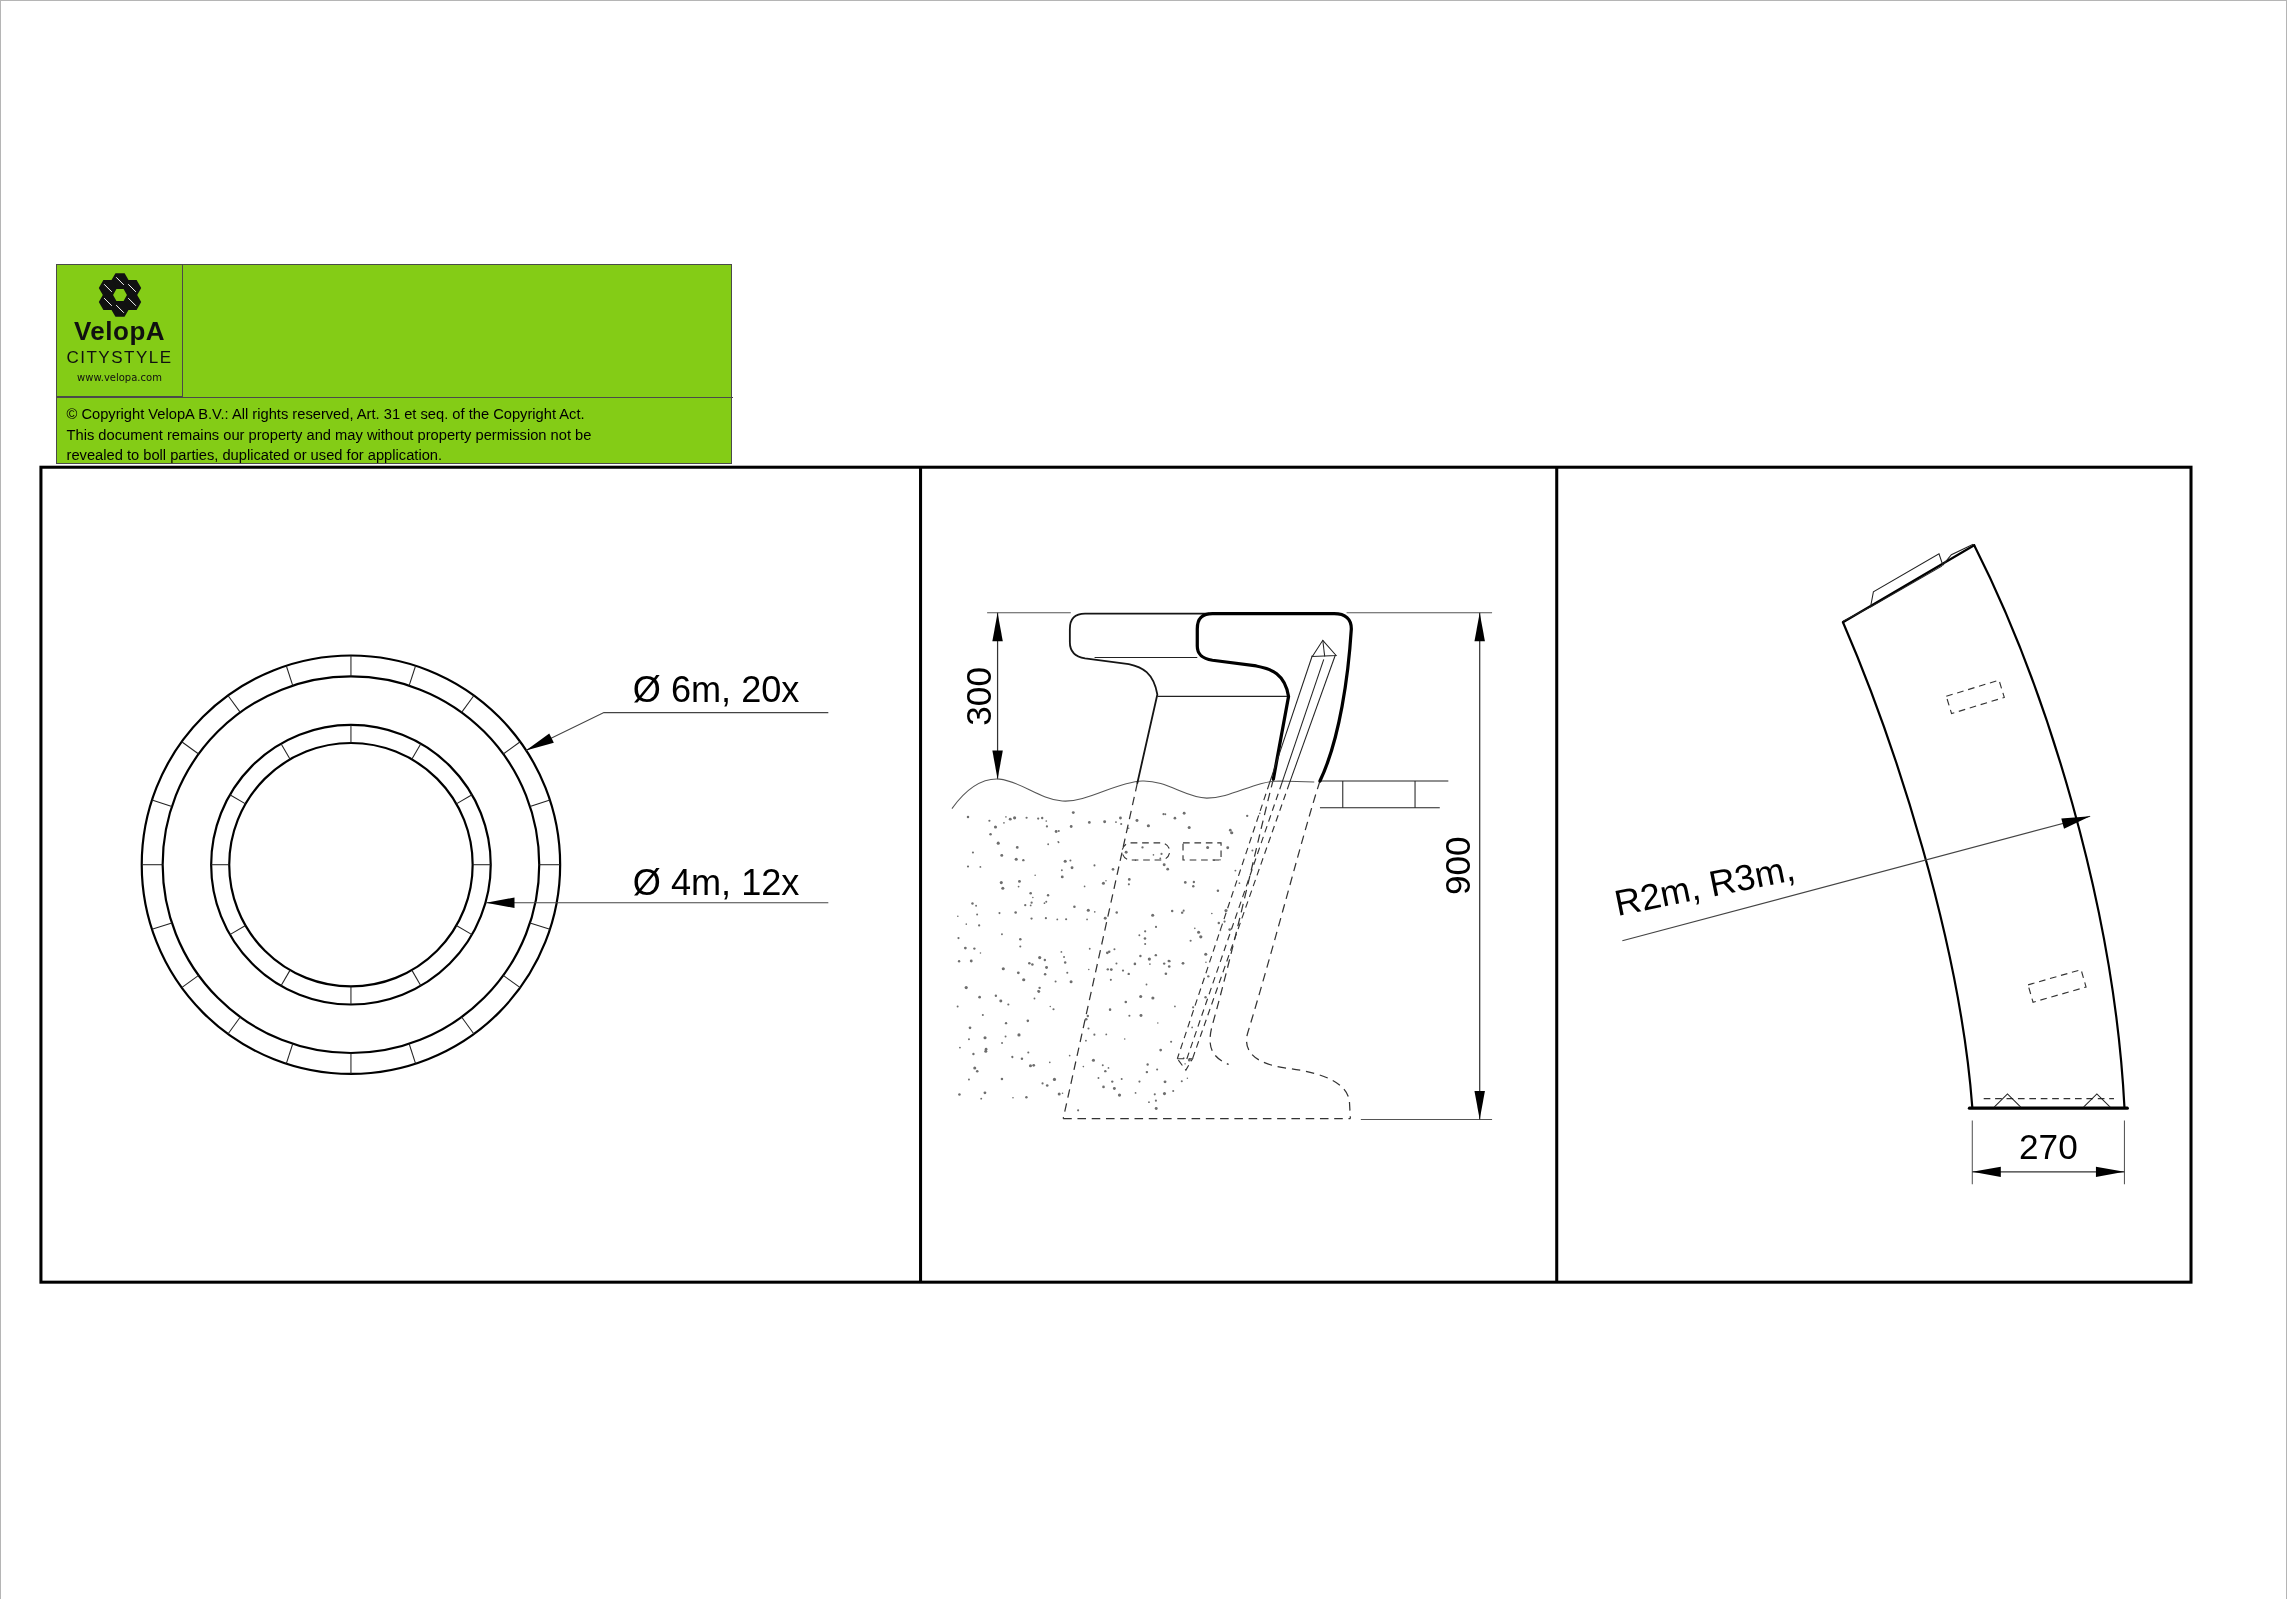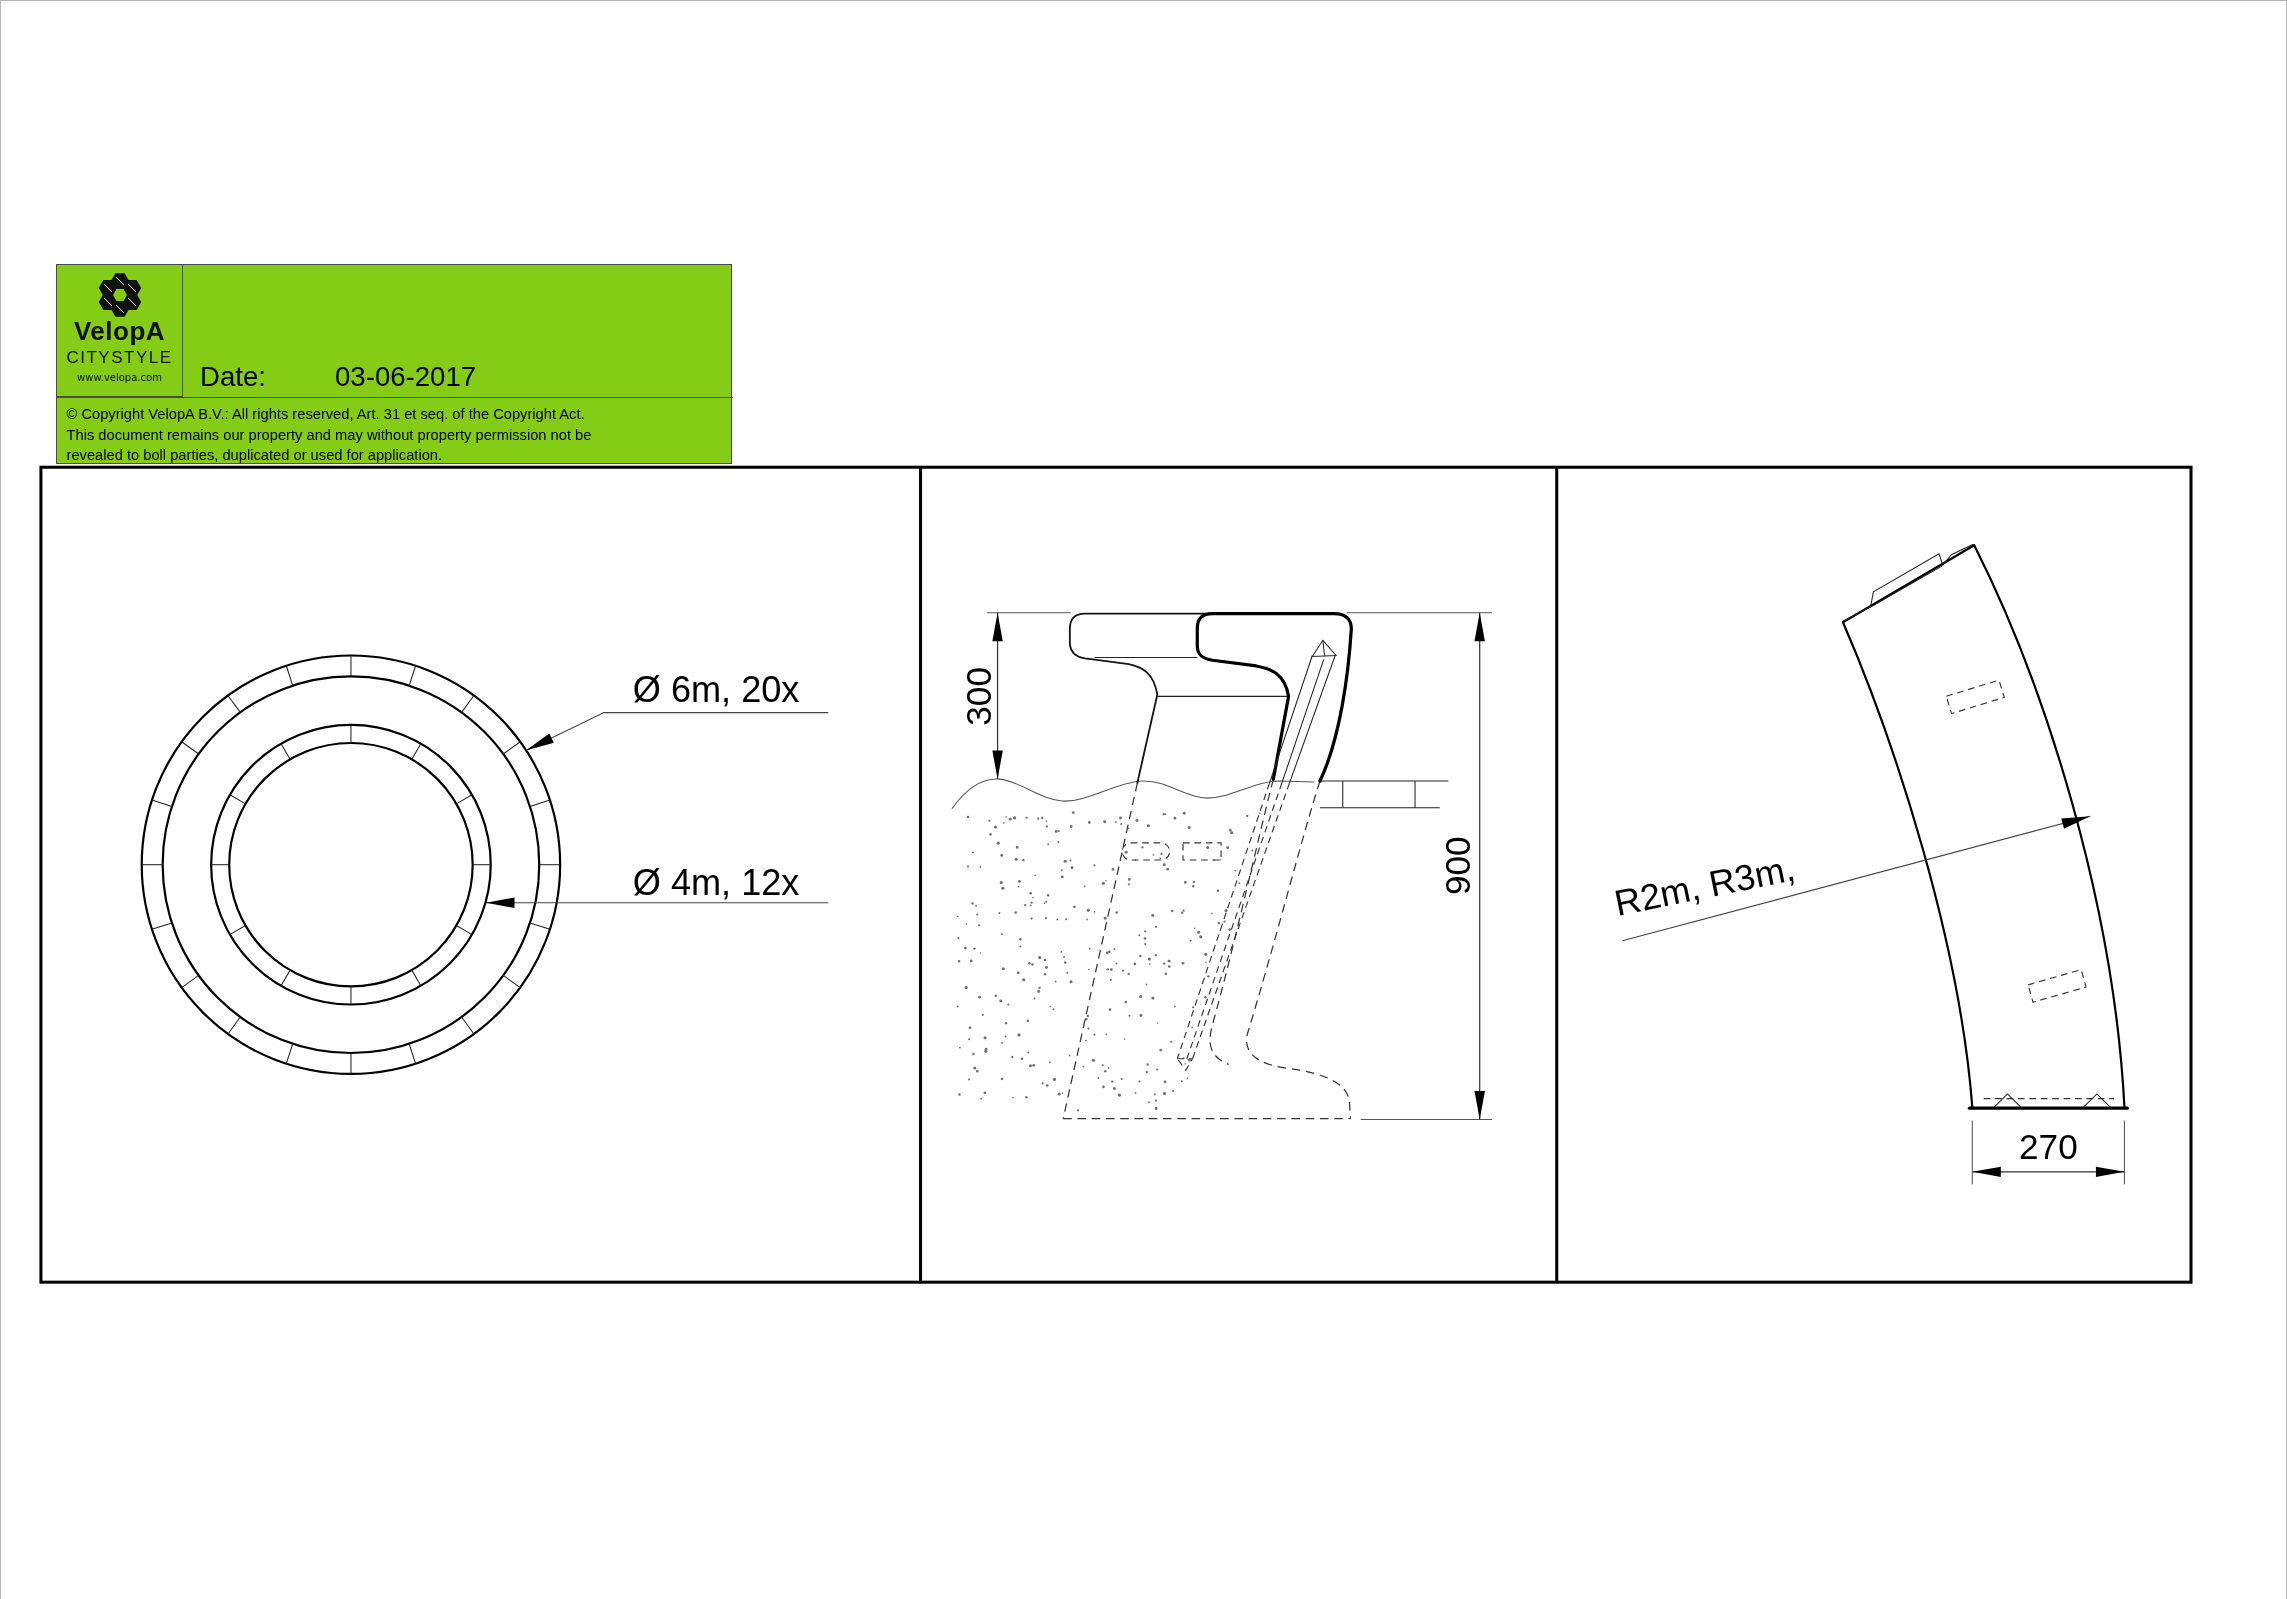--- a/index.html
+++ b/index.html
@@ -81,24 +81,20 @@
             <line x1="21" y1="35.5" x2="29" y2="43.5" stroke="#fff" stroke-width="1"></line>
             <polygon points="2.9,32.3 7.7,24.0 17.2,24.0 21.9,32.3 17.2,40.5 7.7,40.5" fill="#111111"></polygon>
             <line x1="8.442631645125642" y1="28.250000000000007" x2="16.442631645125644" y2="36.25000000000001" stroke="#fff" stroke-width="1"></line>
             <polygon points="7.7,9.5 17.2,9.5 21.9,17.8 17.2,26.0 7.7,26.0 2.9,17.8" fill="#111111"></polygon>
             <line x1="8.44263164512564" y1="13.75" x2="16.44263164512564" y2="21.75" stroke="#fff" stroke-width="1"></line>
           </g>
       </svg>
       <div class="logo-name">VelopA</div>
       <div class="logo-sub">CITYSTYLE</div>
       <div class="logo-url">www.velopa.com</div>
-    </div>
-    <div class="tb-date-cell">
-      <span class="date-label">Date:</span>
-      <span class="date-value">03-06-2017</span>
     </div>
     <div class="tb-copyright">
       <div>©  Copyright VelopA B.V.: All rights reserved, Art. 31 et seq. of the Copyright Act.</div>
       <div>This document remains our property and may without property permission not be</div>
       <div>revealed to boll parties, duplicated or used for application.</div>
     </div>
   </div>
 
   <svg class="drawing" viewBox="0 0 2405 1682">
 

